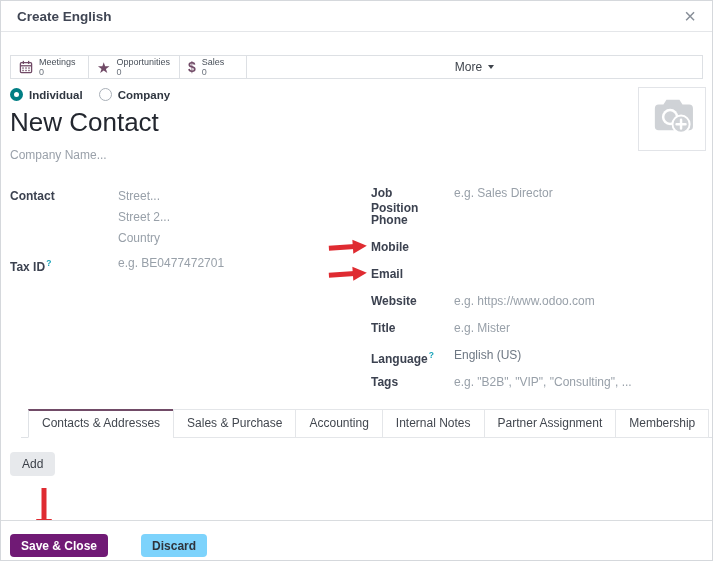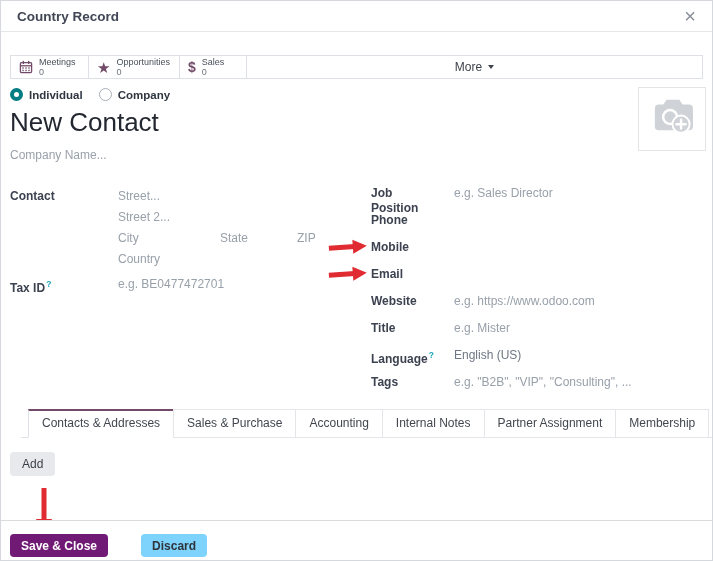--- a/index.html
+++ b/index.html
@@ -115,21 +115,21 @@
   
   .anno { position:absolute; pointer-events:none; }
   .anno-save   { left:33px;  top:486px; }
 </style>
 </head>
 <body>
 
 <div class="modal">
 
   <div class="modal-header">
-    <span class="modal-title">Country Record</span>
+    <span class="modal-title">Create English</span>
     <span class="close-btn">×</span>
   </div>
 
   <div class="statbar">
     <div class="stat-btn w-meet">
       <span class="stat-icon">
         <svg width="14" height="14" viewBox="0 0 16 16" fill="none" stroke="#714B67" stroke-width="1.5">
           <rect x="1.6" y="3" width="12.8" height="11.4" rx="1.2"></rect>
           <line x1="5" y1="1" x2="5" y2="4.6"></line>
             <line x1="11" y1="1" x2="11" y2="4.6"></line>
@@ -201,25 +201,20 @@
       <div class="lrow">
         <span class="flabel">Contact</span>
         <span class="fval ph">Street...</span>
       </div>
       <div class="lrow">
         <span class="flabel"></span>
         <span class="fval ph">Street 2...</span>
       </div>
       <div class="lrow">
         <span class="flabel"></span>
-        <span class="csz">
-          <span class="c1 ph">City</span>
-          <span class="c2 ph">State</span>
-          <span class="c3 ph">ZIP</span>
-        </span>
       </div>
       <div class="lrow">
         <span class="flabel"></span>
         <span class="fval ph">Country</span>
       </div>
       <div class="lrow taxrow">
         <span class="flabel"><span>Tax ID</span><sup class="help">?</sup></span>
         <span class="fval ph">e.g. BE0477472701</span>
       </div>
     </div>

